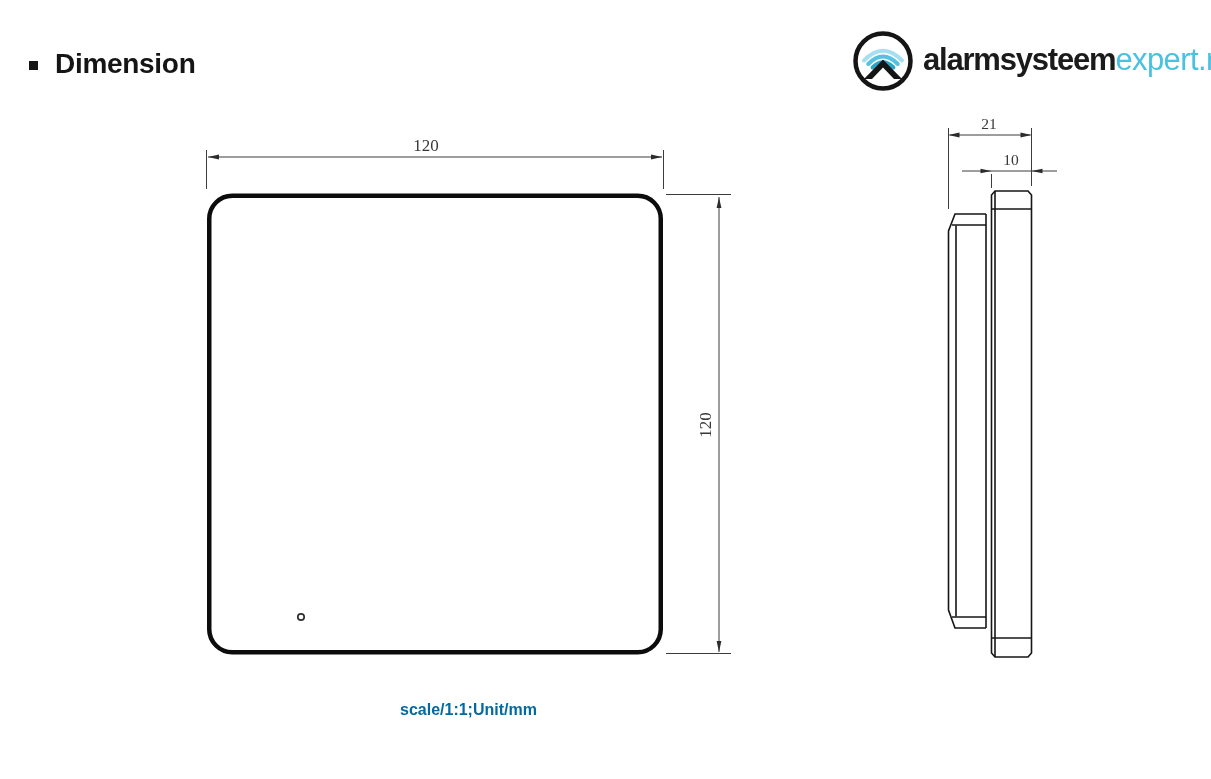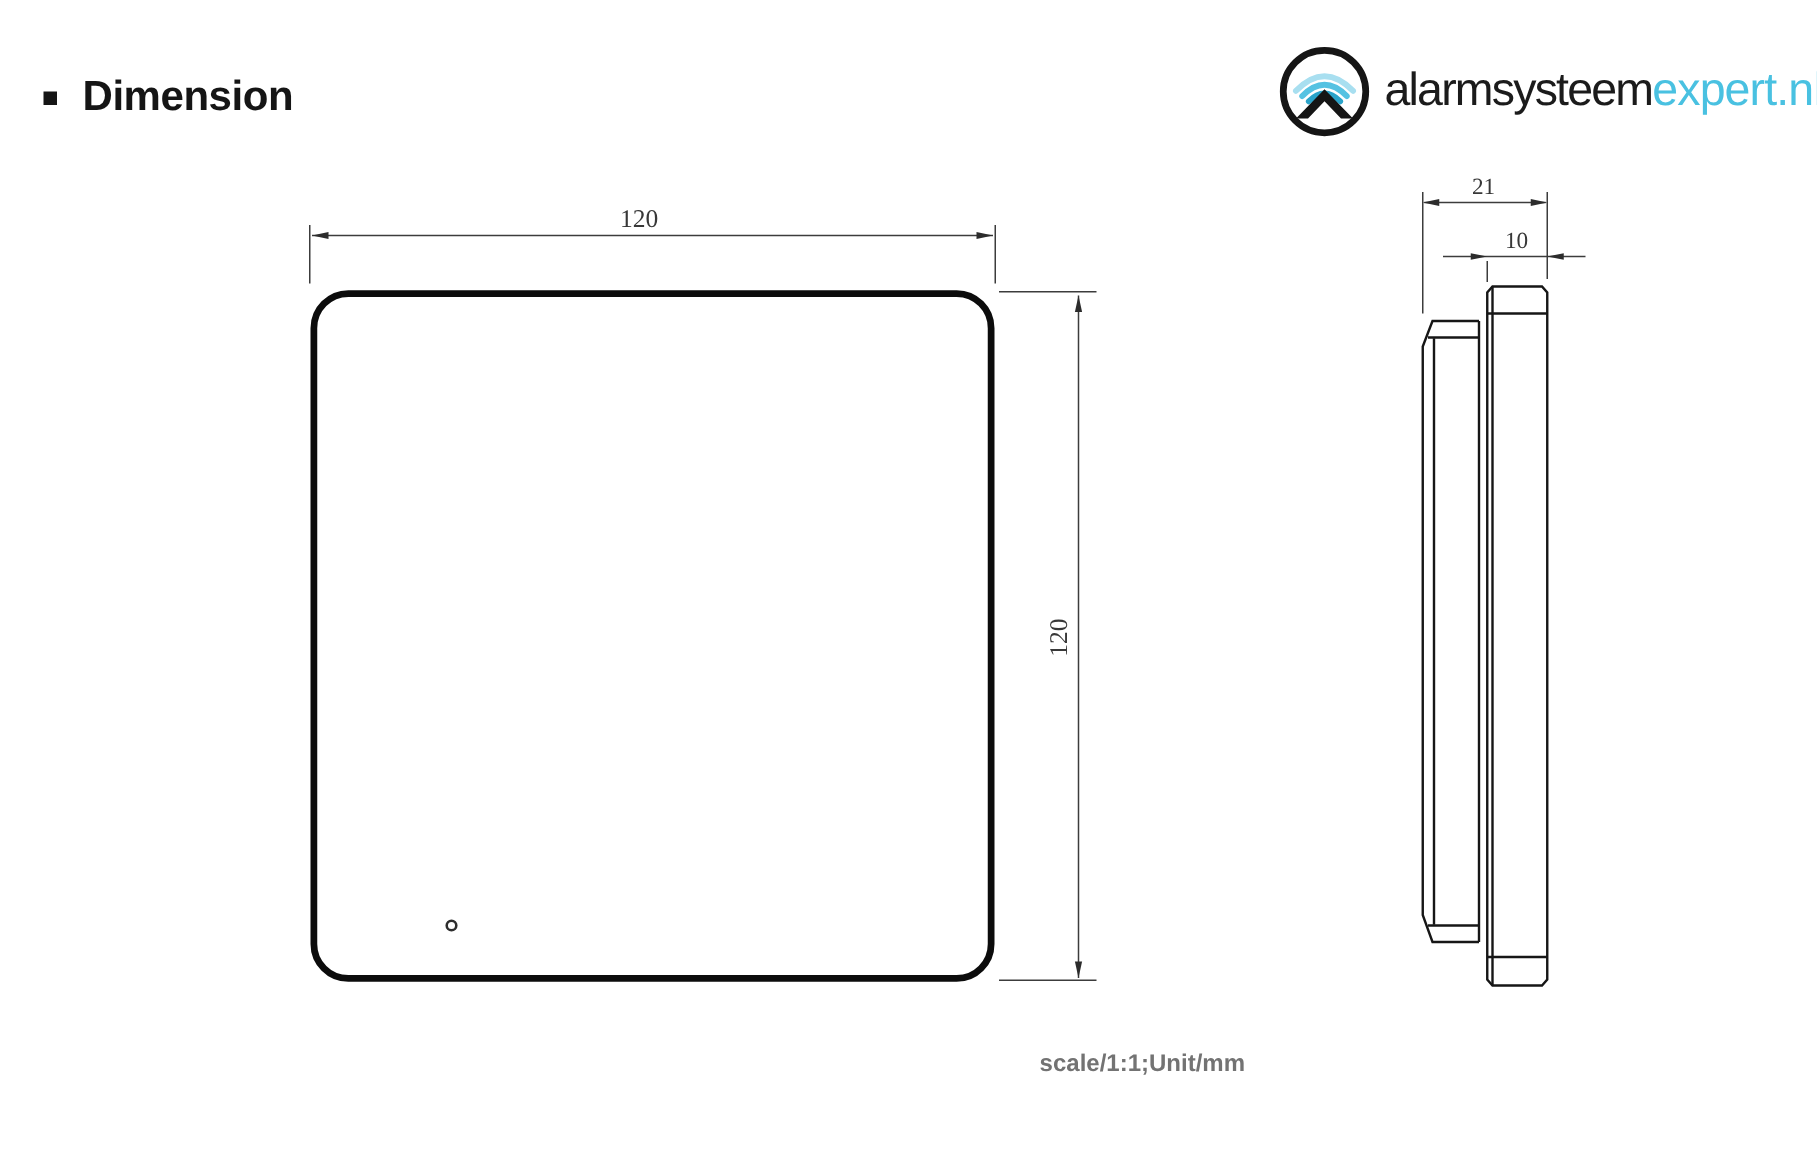--- a/index.html
+++ b/index.html
@@ -46,21 +46,21 @@
     display: flex;
     align-items: center;
     gap: 8px;
   }
   .logo-text {
     white-space: nowrap;
     font-size: 31px;
     line-height: 66px;
   }
   .logo-bold {
-    font-weight: 400;
+    font-weight: 700;
     color: #1b1b1b;
     letter-spacing: -1.2px;
   }
   .logo-accent {
     font-weight: 400;
     color: #49c1e1;
     letter-spacing: -0.6px;
   }
   
   .drawing-svg {
@@ -71,24 +71,24 @@
   .dim-text {
     font-family: "Liberation Serif", "DejaVu Serif", serif;
     fill: #383838;
   }
   
   .scale-note {
     position: absolute;
     left: 400px;
     top: 701px;
     width: 430px;
-    text-align: right;
+    text-align: left;
     font-size: 16px;
     font-weight: 700;
-    color: #737373;
+    color: #0369a1;
   }
 </style>
 </head>
 <body>
 
 <div class="canvas">
 
   <div class="page-heading">
     <span class="heading-bullet"></span>
     <span class="heading-text">Dimension</span>

